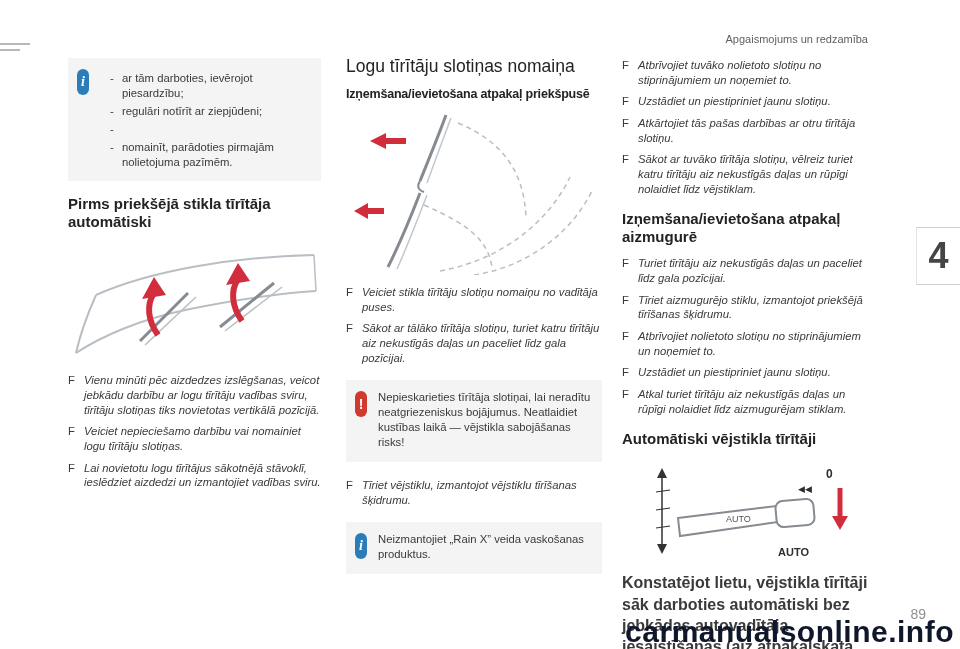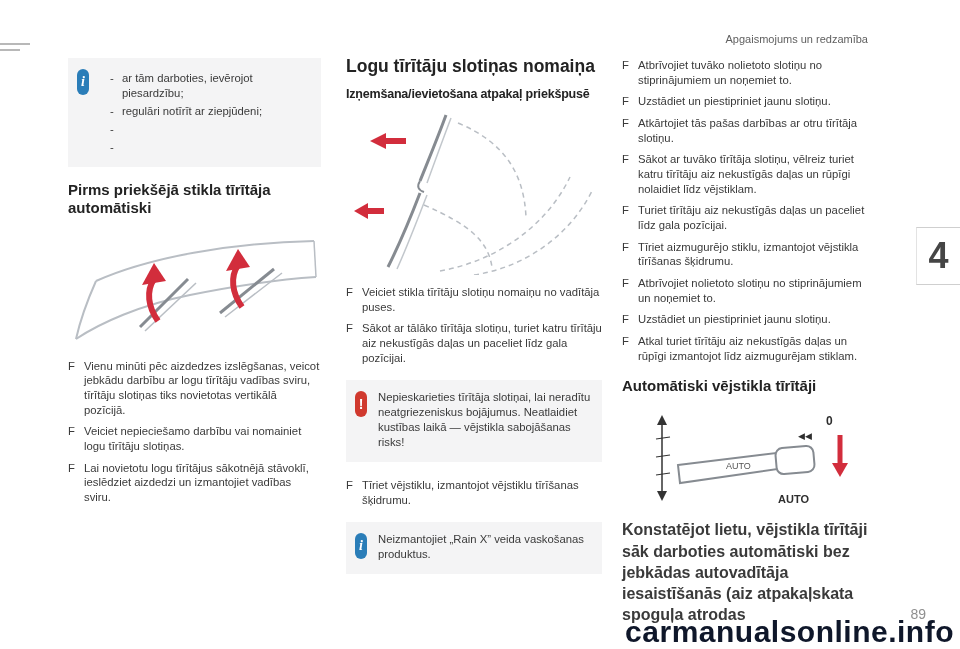--- a/index.html
+++ b/index.html
@@ -29,21 +29,21 @@
     background:#ffffff;
   }
   .chapter-tab span { font-size:36px; font-weight:bold; color:#454545; }
 
   .col { position:absolute; }
   .col-left  { left:68px;  top:58px; width:253px; }
   .col-mid   { left:346px; top:56px; width:256px; }
   .col-right { left:622px; top:58px; width:252px; }
 
   .title {
-    font-size:17.5px; font-weight:bold; color:#232323;
+    font-size:17.5px; font-weight:normal; color:#232323;
     line-height:1.2; margin-bottom:10px;
   }
   .section-heading {
     font-size:15px; font-weight:bold; color:#232323;
     line-height:1.2; margin:14px 0 10px;
   }
   .sub-heading {
     font-size:12.5px; font-weight:bold; color:#232323;
     letter-spacing:-0.2px; white-space:nowrap; margin:4px 0 8px;
   }
@@ -60,21 +60,21 @@
     font-weight:bold; font-size:14px;
   }
   .pill.info { background:#2a7db8; font-family:"Liberation Serif", serif; font-style:italic; }
   .pill.warn { background:#d0392e; }
 
   .dash-item { display:flex; margin-top:3px; padding-left:10px; }
   .dash-item .dash { flex:0 0 12px; }
 
   .bullet { display:flex; margin-bottom:7px; font-size:11.3px; line-height:1.3; }
   .bullet .glyph { flex:0 0 16px; color:#3a3a3a; }
-  .bullet .btext { flex:1; }
+  .bullet .btext { flex:1;font-style:italic; }
 
   .body-text { font-size:16px; line-height:1.32;font-weight:bold; }
 
   .illus { display:block; margin:6px auto 10px; }
 
   .page-number {
     position:absolute; right:34px; top:606px;
     font-size:14px; color:#8f8f8f;
   }
   .watermark {
@@ -108,20 +108,21 @@
       </div>
       <div class="dash-item">
         <span class="dash">-</span>
         <span>regulāri notīrīt ar ziepjūdeni;</span>
       </div>
       <div class="dash-item">
         <span class="dash">-</span>
       </div>
       <div class="dash-item">
         <span class="dash">-</span>
+        <span>nomainīt, parādoties pirmajām nolietojuma pazīmēm.</span>
       </div>
     </div>
 
     <div class="section-heading">Pirms priekšējā stikla tīrītāja automātiski</div>
 
     <svg class="illus" width="250" height="122" viewBox="0 0 250 122">
       <path d="M6 112 C30 96 70 78 120 68 C170 58 215 52 246 50" fill="none" stroke="#b9bec4" stroke-width="2"></path>
       <path d="M26 54 C80 30 160 16 244 14" fill="none" stroke="#b9bec4" stroke-width="2"></path>
       <path d="M26 54 C18 72 10 94 6 112" fill="none" stroke="#b9bec4" stroke-width="2"></path>
       <path d="M244 14 L246 50" fill="none" stroke="#b9bec4" stroke-width="1.5"></path>
@@ -216,40 +217,41 @@
     </div>
     <div class="bullet">
       <span class="glyph">F</span>
       <span class="btext">Atkārtojiet tās pašas darbības ar otru tīrītāja slotiņu.</span>
     </div>
     <div class="bullet">
       <span class="glyph">F</span>
       <span class="btext">Sākot ar tuvāko tīrītāja slotiņu, vēlreiz turiet katru tīrītāju aiz nekustīgās daļas un rūpīgi nolaidiet līdz vējstiklam.</span>
     </div>
 
+    <div class="section-heading">Izņemšana/ievietošana atpakaļ aizmugurē</div>
 
     <div class="bullet">
       <span class="glyph">F</span>
       <span class="btext">Turiet tīrītāju aiz nekustīgās daļas un paceliet līdz gala pozīcijai.</span>
     </div>
     <div class="bullet">
       <span class="glyph">F</span>
-      <span class="btext">Tīriet aizmugurējo stiklu, izmantojot vējstikla tīrīšanas šķidrumu.</span>
+      <span class="btext">Tīriet aizmugurējo stiklu, izmantojot priekšējā tīrīšanas šķidrumu.</span>
     </div>
     <div class="bullet">
       <span class="glyph">F</span>
       <span class="btext">Atbrīvojiet nolietoto slotiņu no stiprinājumiem un noņemiet to.</span>
     </div>
     <div class="bullet">
       <span class="glyph">F</span>
       <span class="btext">Uzstādiet un piestipriniet jaunu slotiņu.</span>
     </div>
     <div class="bullet">
       <span class="glyph">F</span>
-      <span class="btext">Atkal turiet tīrītāju aiz nekustīgās daļas un rūpīgi izmantojot līdz aizmugurējam stiklam.</span>
+      <span class="btext">Atkal turiet tīrītāju aiz nekustīgās daļas un rūpīgi nolaidiet līdz aizmugurējam stiklam.</span>
     </div>
 
     <div class="section-heading">Automātiski vējstikla tīrītāji</div>
 
     <svg class="illus" width="220" height="104" viewBox="0 0 220 104">
       <line x1="24" y1="18" x2="24" y2="88" stroke="#333" stroke-width="1.5"></line>
       <polygon points="24,10 19,20 29,20" fill="#333"></polygon>
       <polygon points="24,96 19,86 29,86" fill="#333"></polygon>
       <line x1="18" y1="34" x2="32" y2="32" stroke="#333" stroke-width="1.2"></line>
       <line x1="18" y1="52" x2="32" y2="50" stroke="#333" stroke-width="1.2"></line>

